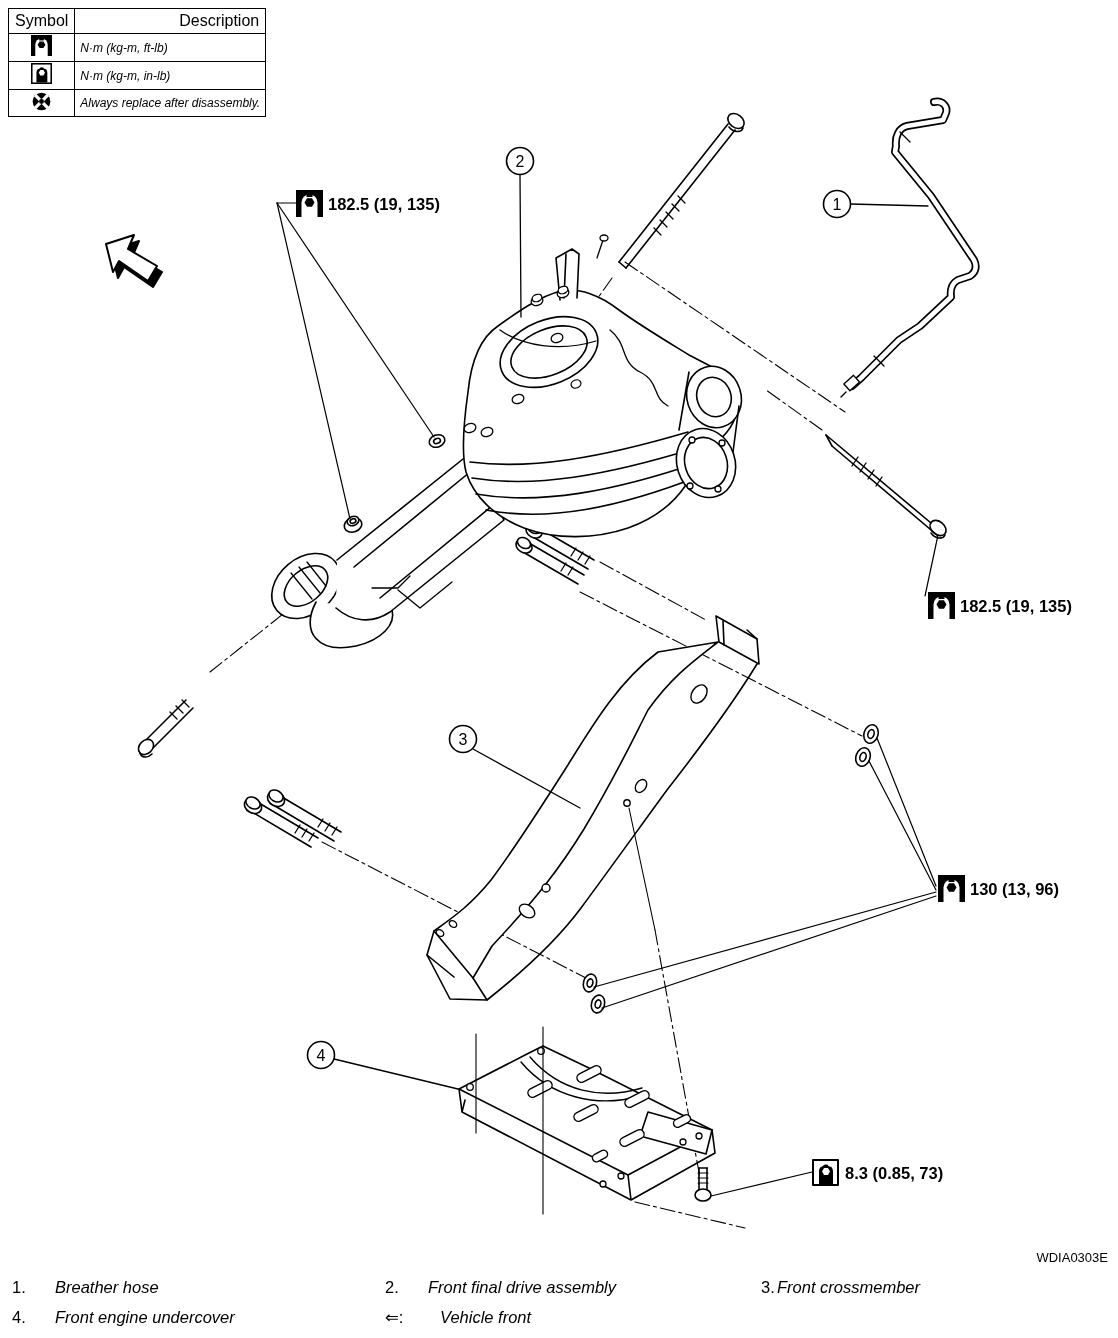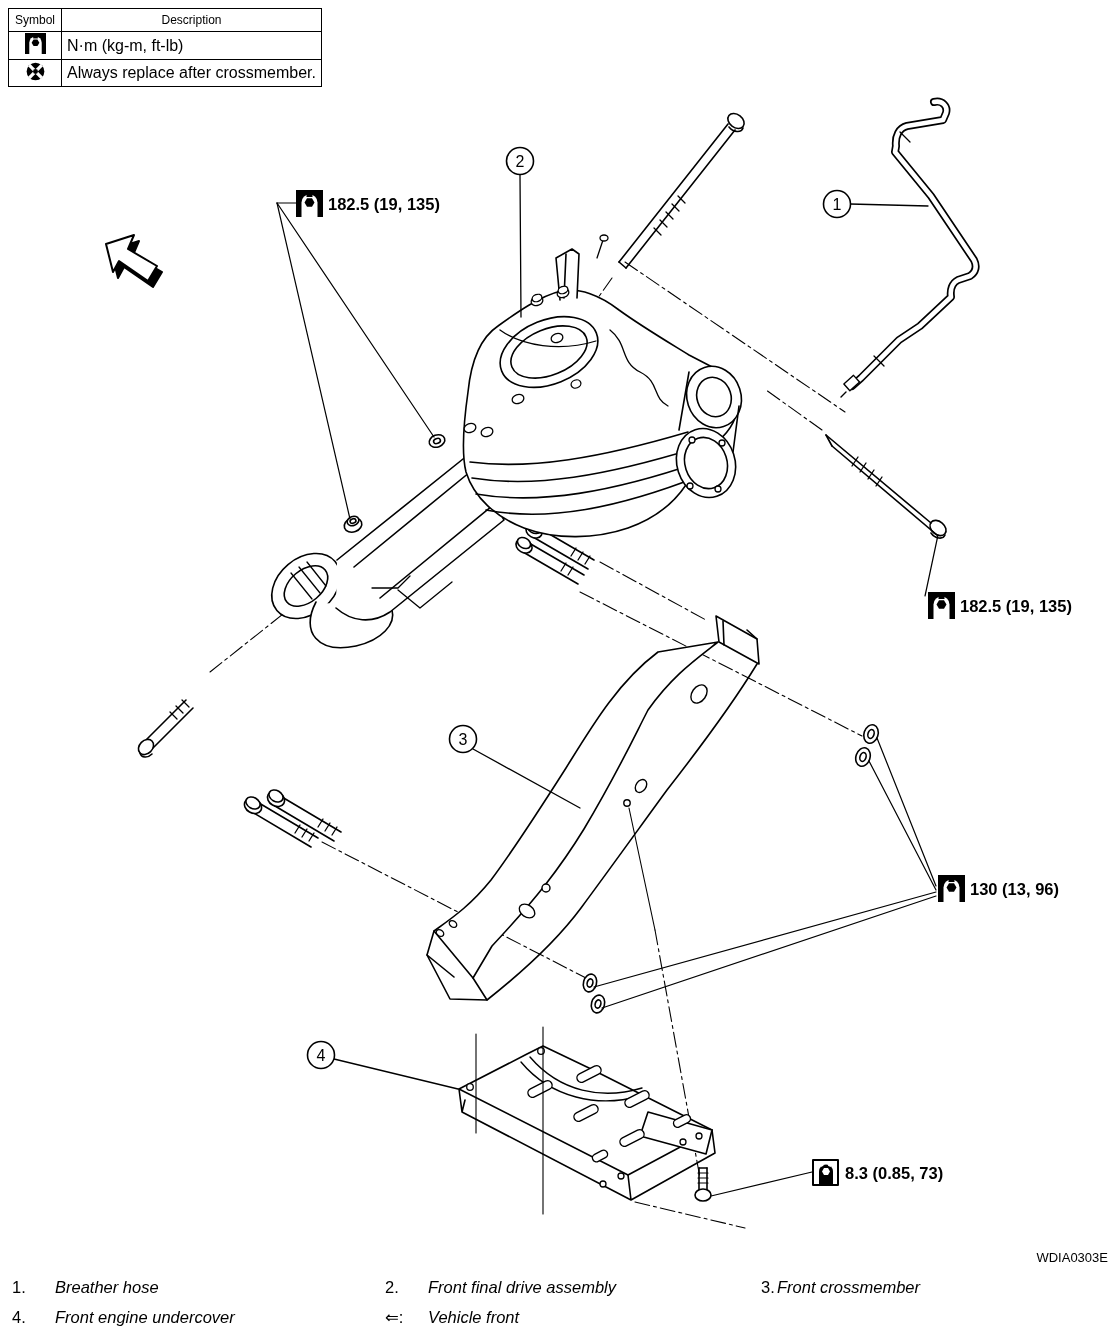--- a/index.html
+++ b/index.html
@@ -1,23 +1,23 @@
 <!DOCTYPE html>
 <html><head>
 <meta charset="utf-8">
 <style>
   html,body{margin:0;padding:0;background:#fff;}
   .page{position:relative;width:1118px;height:1338px;background:#ffffff;overflow:hidden;
         font-family:"Liberation Sans", sans-serif;color:#000;}
   
   .legend{position:absolute;left:8px;top:8px;border-collapse:collapse;}
   .legend th,.legend td{border:1px solid #000;font-weight:400;}
-  .legend th{font-size:12px;padding:3px 6px;height:16px;}
+  .legend th{font-size:16px;padding:3px 6px;height:16px;text-align:right;}
   .legend td.sym{width:46px;text-align:center;vertical-align:middle;height:24px;}
-  .legend td.desc{font-size:16px;padding:2px 5px;width:150px;white-space:nowrap;}
+  .legend td.desc{font-size:12px;padding:2px 5px;width:150px;white-space:nowrap;font-style:italic;}
   .diagram{position:absolute;left:0;top:0;}
   
   .parts{position:absolute;left:0;width:1118px;font-size:16.5px;}
   .parts .num{position:absolute;}
   .parts .lbl{position:absolute;font-style:italic;}
   .row1{top:1278px;height:22px;}
   .row2{top:1308px;height:22px;}
 </style>
 </head>
 <body>
@@ -36,28 +36,40 @@
           <rect width="27" height="27" fill="#000"></rect>
           <path d="M5.5,27 L5.5,12.5 A8,8 0 1 1 21.5,12.5 L21.5,27 Z" fill="#fff"></path>
           <polygon points="18.5,12.5 16,16.8 11,16.8 8.5,12.5 11,8.2 16,8.2" fill="#000"></polygon>
           <rect x="10.5" y="0" width="6" height="7" fill="#000"></rect>
         </svg>
       </td>
       <td class="desc">N·m (kg-m, ft-lb)</td>
     </tr>
     <tr>
       <td class="sym">
+        <svg width="21" height="21" viewBox="0 0 27 27">
+          <rect x="1" y="1" width="25" height="25" fill="#fff" stroke="#000" stroke-width="2"></rect>
+          <path d="M7,25 L7,12.5 A7,7 0 1 1 21,12.5 L21,25 Z" fill="#000"></path>
+          <polygon points="18,12.5 16,16 12,16 10,12.5 12,9 16,9" fill="#fff"></polygon>
+          <rect x="8" y="3.5" width="3" height="4" fill="#fff" transform="rotate(-20 9.5 5.5)"></rect>
+          <rect x="16.5" y="3.5" width="3" height="4" fill="#fff" transform="rotate(20 18 5.5)"></rect>
+        </svg>
+      </td>
+      <td class="desc">N·m (kg-m, in-lb)</td>
+    </tr>
+    <tr>
+      <td class="sym">
         <svg width="19" height="19" viewBox="0 0 20 20">
           <circle cx="10" cy="10" r="9.3" fill="#000"></circle>
           <line x1="3.4" y1="3.4" x2="16.6" y2="16.6" stroke="#fff" stroke-width="3.4"></line>
           <line x1="16.6" y1="3.4" x2="3.4" y2="16.6" stroke="#fff" stroke-width="3.4"></line>
           <circle cx="10" cy="10" r="2.6" fill="#000"></circle>
         </svg>
       </td>
-      <td class="desc">Always replace after crossmember.</td>
+      <td class="desc">Always replace after disassembly.</td>
     </tr>
   </tbody>
     </table>
 
   <svg class="diagram" width="1118" height="1338" viewBox="0 0 1118 1338" fill="none" stroke="#000" stroke-width="1.6" stroke-linejoin="round" stroke-linecap="round">
 
     <defs>
       <g id="sym-ftlb">
         <rect width="27" height="27" fill="#000" stroke="none"></rect>
         <path d="M5.5,27 L5.5,12.5 A8,8 0 1 1 21.5,12.5 L21.5,27 Z" fill="#fff" stroke="none"></path>
@@ -395,16 +407,16 @@
     <span class="lbl" style="left:55px">Breather hose</span>
     <span class="num" style="left:385px">2.</span>
     <span class="lbl" style="left:428px">Front final drive assembly</span>
     <span class="num" style="left:761px">3.</span>
     <span class="lbl" style="left:777px">Front crossmember</span>
   </div>
   <div class="parts row2">
     <span class="num" style="left:12px">4.</span>
     <span class="lbl" style="left:55px">Front engine undercover</span>
     <span class="num" style="left:385px">⇐:</span>
-    <span class="lbl" style="left:428px">Vehicle front</span>
+    <span class="lbl" style="left:440px">Vehicle front</span>
   </div>
 
 </div>
 
 </body></html>

